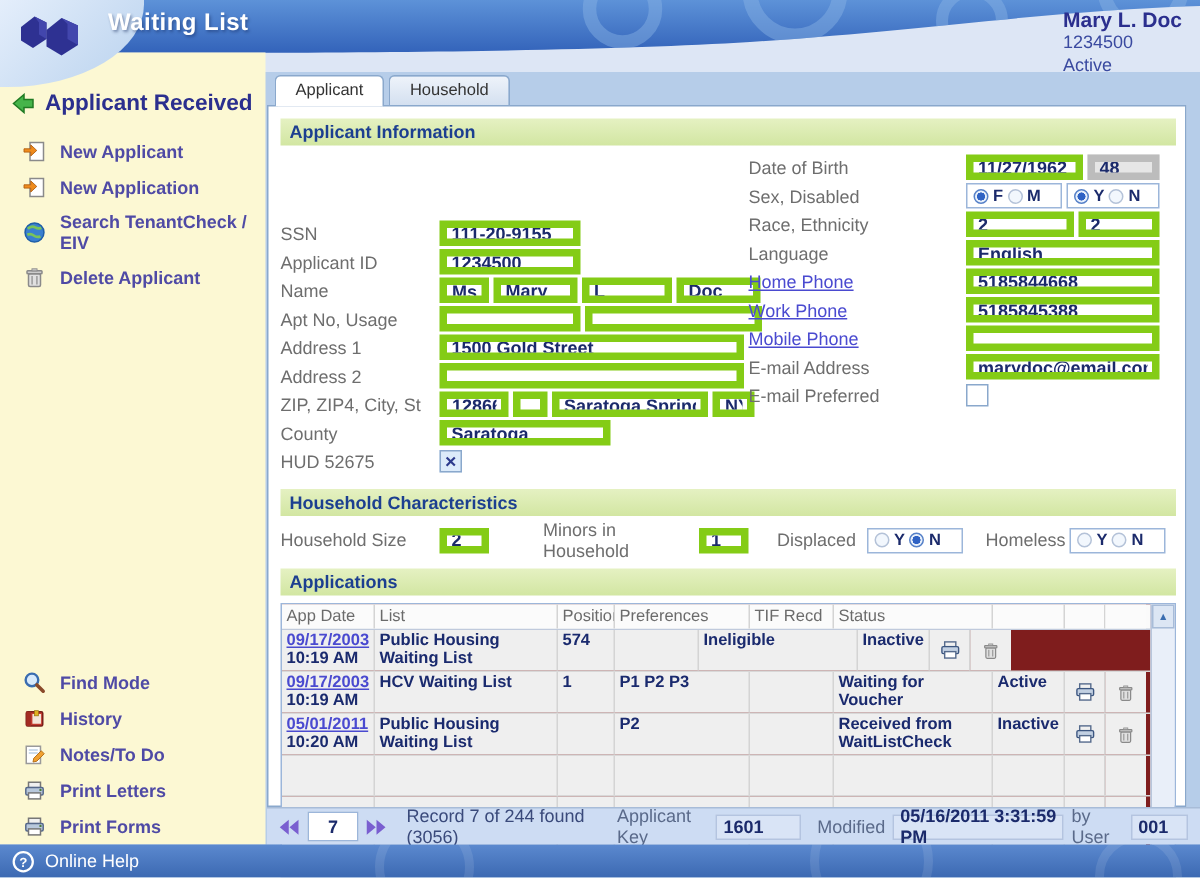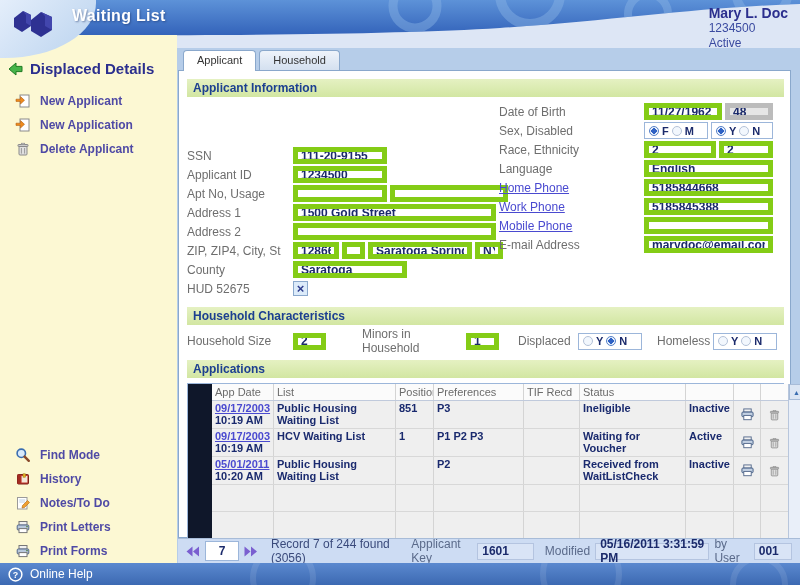--- a/index.html
+++ b/index.html
@@ -62,21 +62,21 @@
     background:#f2f7fd;border:1px solid #b4c2d8;display:inline-block;cursor:pointer;}
   .radio.sel{border-color:#5580c8;background:radial-gradient(circle,#2f62c4 0 2.6px,#e8f0fb 2.8px);}
   .chk{width:13px;height:13px;border:1px solid #8aa8cc;background:#fff;display:inline-flex;
     align-items:center;justify-content:center;color:#2c3a8c;cursor:pointer;}
   .chk.checked{background:#dcebfa;}
   .chk.checked::after{content:"\00D7";font-size:13px;font-weight:bold;line-height:11px;}
   
   .hh-row{display:flex;align-items:center;height:22px;font-size:12px;color:#6e6e6e;}
   
   .apps-wrap{display:flex;border:1px solid #9cb6da;margin-top:2px;}
-  .apps-table{flex:1;background:#0f172a;padding-left:24px;}
+  .apps-table{flex:1;background:#7f1d1d;}
   .trow{display:flex;border-bottom:1px solid #d8d8d8;}
   .trow.head{background:#fafafa;border-bottom:1px solid #c0cadc;}
   .cell{box-sizing:border-box;border-right:1px solid #d4d4d4;padding:1px 3px;
     font-size:11px;color:#1a2a6e;overflow:hidden;}
   .trow.head .cell{color:#6b6b6b;font-size:11px;padding:2px 3px;}
   .c-date{width:62px;flex:0 0 62px;}
   .c-list{width:122px;flex:0 0 122px;}
   .c-pos{width:38px;flex:0 0 38px;}
   .c-pref{width:90px;flex:0 0 90px;}
   .c-tif{width:56px;flex:0 0 56px;}
@@ -143,36 +143,44 @@
   <div class="user-name">Mary L. Doc</div>
   <div class="user-id">1234500</div>
   <div class="user-status">Active</div>
 </div>
 
 <div class="sidebar">
   <div class="sidebar-title">
     <svg width="16" height="14" viewBox="0 0 16 14">
       <path d="M8,1 L1,7 L8,13 L8,9.6 L14,9.6 L14,4.4 L8,4.4 Z" fill="#46b44a" stroke="#1f7a23" stroke-width="1"></path>
     </svg>
-    <span>Displaced Details</span>
+    <span>Applicant Received</span>
   </div>
   <div class="side-list">
     <div class="side-item">
       <svg class="ic" viewBox="0 0 16 16">
         <rect x="5" y="2" width="9" height="12" fill="#ffffff" stroke="#8a8a8a"></rect>
         <path d="M1,6.2 L5.5,6.2 L5.5,3.6 L9.5,7.3 L5.5,11 L5.5,8.4 L1,8.4 Z" fill="#ef8b1d" stroke="#b05e10" stroke-width=".6"></path>
       </svg>
       <span>New Applicant</span>
     </div>
     <div class="side-item">
       <svg class="ic" viewBox="0 0 16 16">
         <rect x="5" y="2" width="9" height="12" fill="#ffffff" stroke="#8a8a8a"></rect>
         <path d="M1,6.2 L5.5,6.2 L5.5,3.6 L9.5,7.3 L5.5,11 L5.5,8.4 L1,8.4 Z" fill="#ef8b1d" stroke="#b05e10" stroke-width=".6"></path>
       </svg>
       <span>New Application</span>
+    </div>
+    <div class="side-item">
+      <svg class="ic" viewBox="0 0 16 16">
+        <circle cx="8" cy="8" r="6.3" fill="#3a7fd0" stroke="#1f5fa8"></circle>
+        <path d="M3.5,5.5 Q6,3.2 8.5,4.6 Q10.5,5.8 12.5,4.8" stroke="#79c35b" stroke-width="1.8" fill="none"></path>
+        <path d="M3.2,9.5 Q5.5,8.5 7.5,10 Q9.5,11.6 12,10.6" stroke="#79c35b" stroke-width="1.8" fill="none"></path>
+      </svg>
+      <span>Search TenantCheck / EIV</span>
     </div>
     <div class="side-item">
       <svg class="ic" viewBox="0 0 16 16">
         <rect x="4" y="5.5" width="8" height="8.5" rx="1" fill="#e0e0e0" stroke="#8a8a8a"></rect>
         <rect x="3" y="3.5" width="10" height="2" rx=".5" fill="#cccccc" stroke="#8a8a8a"></rect>
         <rect x="6.3" y="2.2" width="3.4" height="1.4" fill="#cccccc" stroke="#8a8a8a" stroke-width=".6"></rect>
         <line x1="6.4" y1="7" x2="6.4" y2="12.6" stroke="#9a9a9a"></line>
         <line x1="9.6" y1="7" x2="9.6" y2="12.6" stroke="#9a9a9a"></line>
       </svg>
       <span>Delete Applicant</span>
@@ -245,20 +253,27 @@
   <div class="form-cols">
 
     <div class="col-left">
       <div class="frow">
         <span class="flabel">SSN</span>
         <input class="inp" style="width: 94px;" value="111-20-9155">
       </div>
       <div class="frow">
         <span class="flabel">Applicant ID</span>
         <input class="inp" style="width: 94px;" value="1234500">
+      </div>
+      <div class="frow">
+        <span class="flabel">Name</span>
+        <input class="inp" style="width: 33px;" value="Ms.">
+        <input class="inp" style="width: 56px;" value="Mary">
+        <input class="inp" style="width: 60px;" value="L">
+        <input class="inp" style="width: 56px;" value="Doc">
       </div>
       <div class="frow">
         <span class="flabel">Apt No, Usage</span>
         <input class="inp" style="width: 94px;">
         <input class="inp" style="width: 118px;">
       </div>
       <div class="frow">
         <span class="flabel">Address 1</span>
         <input class="inp" style="width: 215px;" value="1500 Gold Street">
       </div>
@@ -321,20 +336,24 @@
         <span class="lnk">Work Phone</span>
         <input class="inp" style="width: 129px;" value="5185845388">
       </div>
       <div class="frow">
         <span class="lnk">Mobile Phone</span>
         <input class="inp" style="width: 129px;">
       </div>
       <div class="frow">
         <span class="flabel">E-mail Address</span>
         <input class="inp" style="width: 129px;" value="marydoc@email.com">
+      </div>
+      <div class="frow">
+        <span class="flabel">E-mail Preferred</span>
+        <span class="chk"></span>
       </div>
     </div>
   </div>
 
   <div class="section-bar" style="margin-top:9px">Household Characteristics</div>
 
   <div class="hh-row">
     <span style="width:106px">Household Size</span>
     <input class="inp" style="width: 33px;" value="2">
     <span style="margin-left:33px;width:104px">Minors in Household</span>
@@ -370,22 +389,21 @@
         <div class="cell c-ico"></div>
         <div class="cell c-ico" style="border-right:none"></div>
       </div>
 
       <div class="trow data">
         <div class="cell c-date">
           <span class="date-link">09/17/2003</span>
           <span class="time">10:19 AM</span>
         </div>
         <div class="cell c-list" style="font-weight:bold">Public Housing Waiting List</div>
-        <div class="cell c-pos" style="font-weight:bold">851</div>
-        <div class="cell c-pref" style="font-weight:bold">P3</div>
+        <div class="cell c-pos" style="font-weight:bold">574</div>
         <div class="cell c-tif"></div>
         <div class="cell c-status" style="font-weight:bold">Ineligible</div>
         <div class="cell c-state" style="font-weight:bold">Inactive</div>
         <div class="cell c-ico">
           <svg width="15" height="13" viewBox="0 0 16 14">
             <rect x="4" y="1" width="8" height="3.4" fill="#f0f0f0" stroke="#556a8c"></rect>
             <rect x="2" y="4.4" width="12" height="5" rx="1" fill="#c2d0e2" stroke="#3c5680"></rect>
             <rect x="4" y="8" width="8" height="4.6" fill="#ffffff" stroke="#556a8c"></rect>
           </svg>
         </div>

